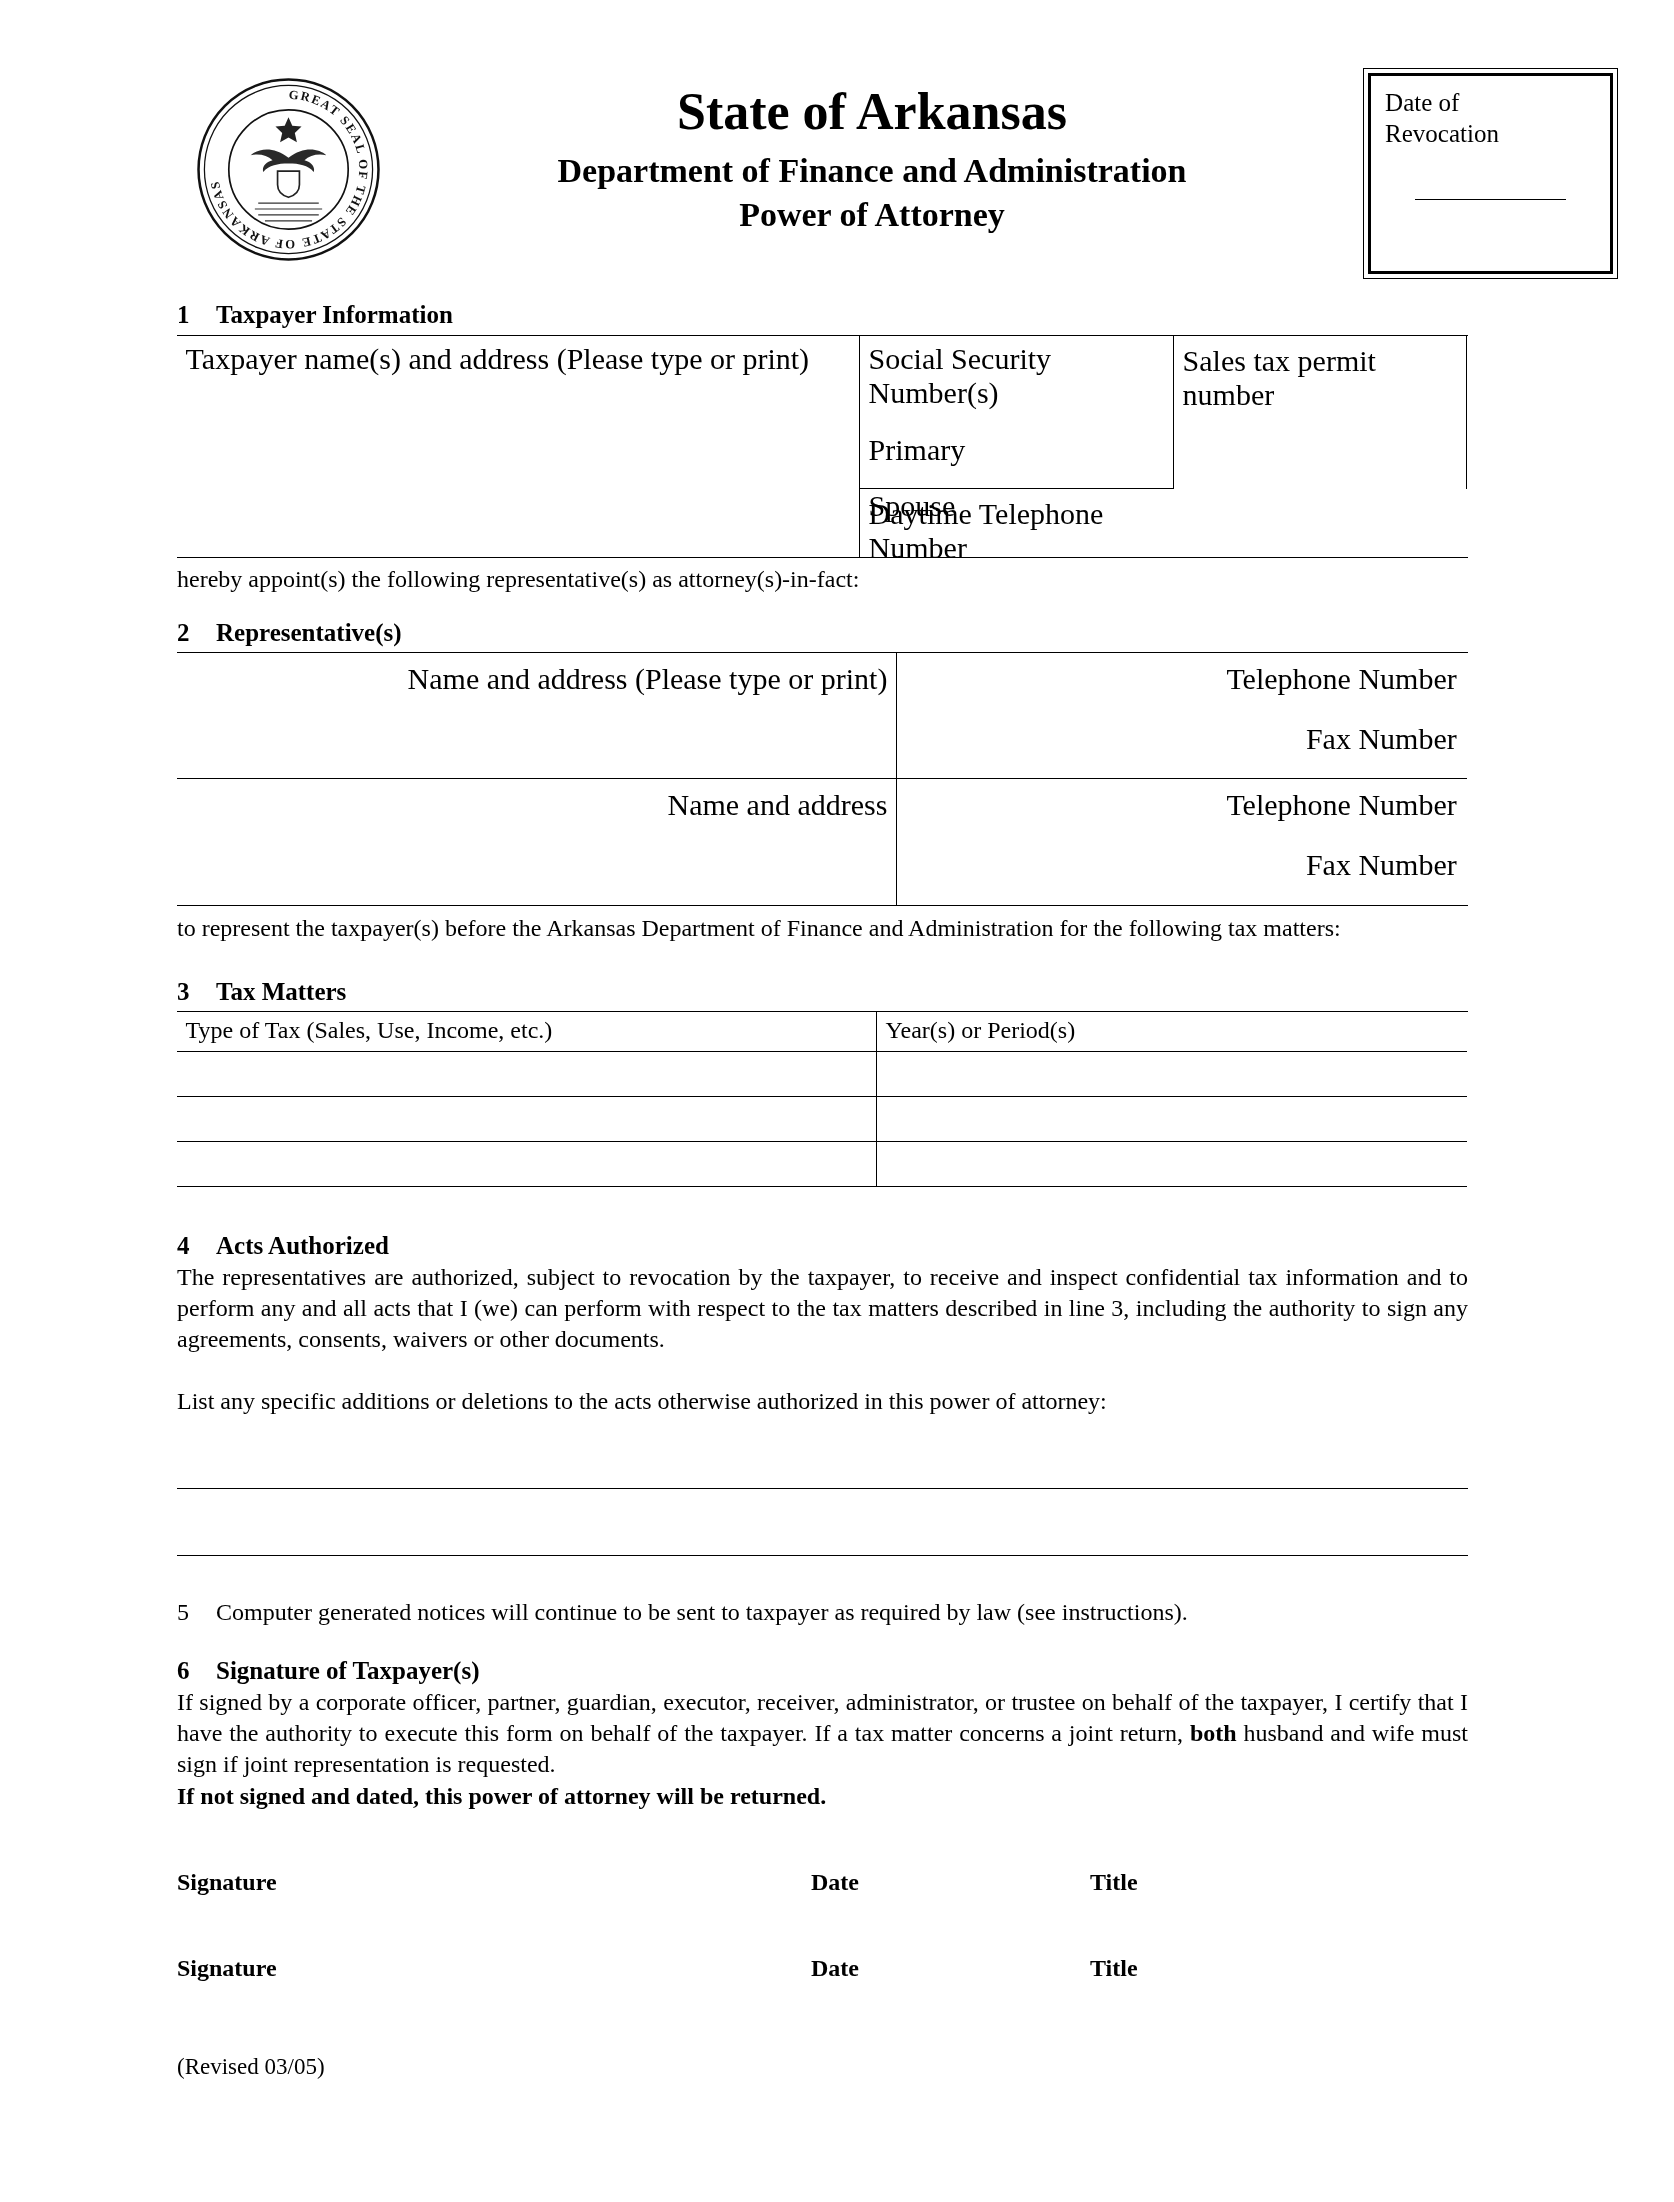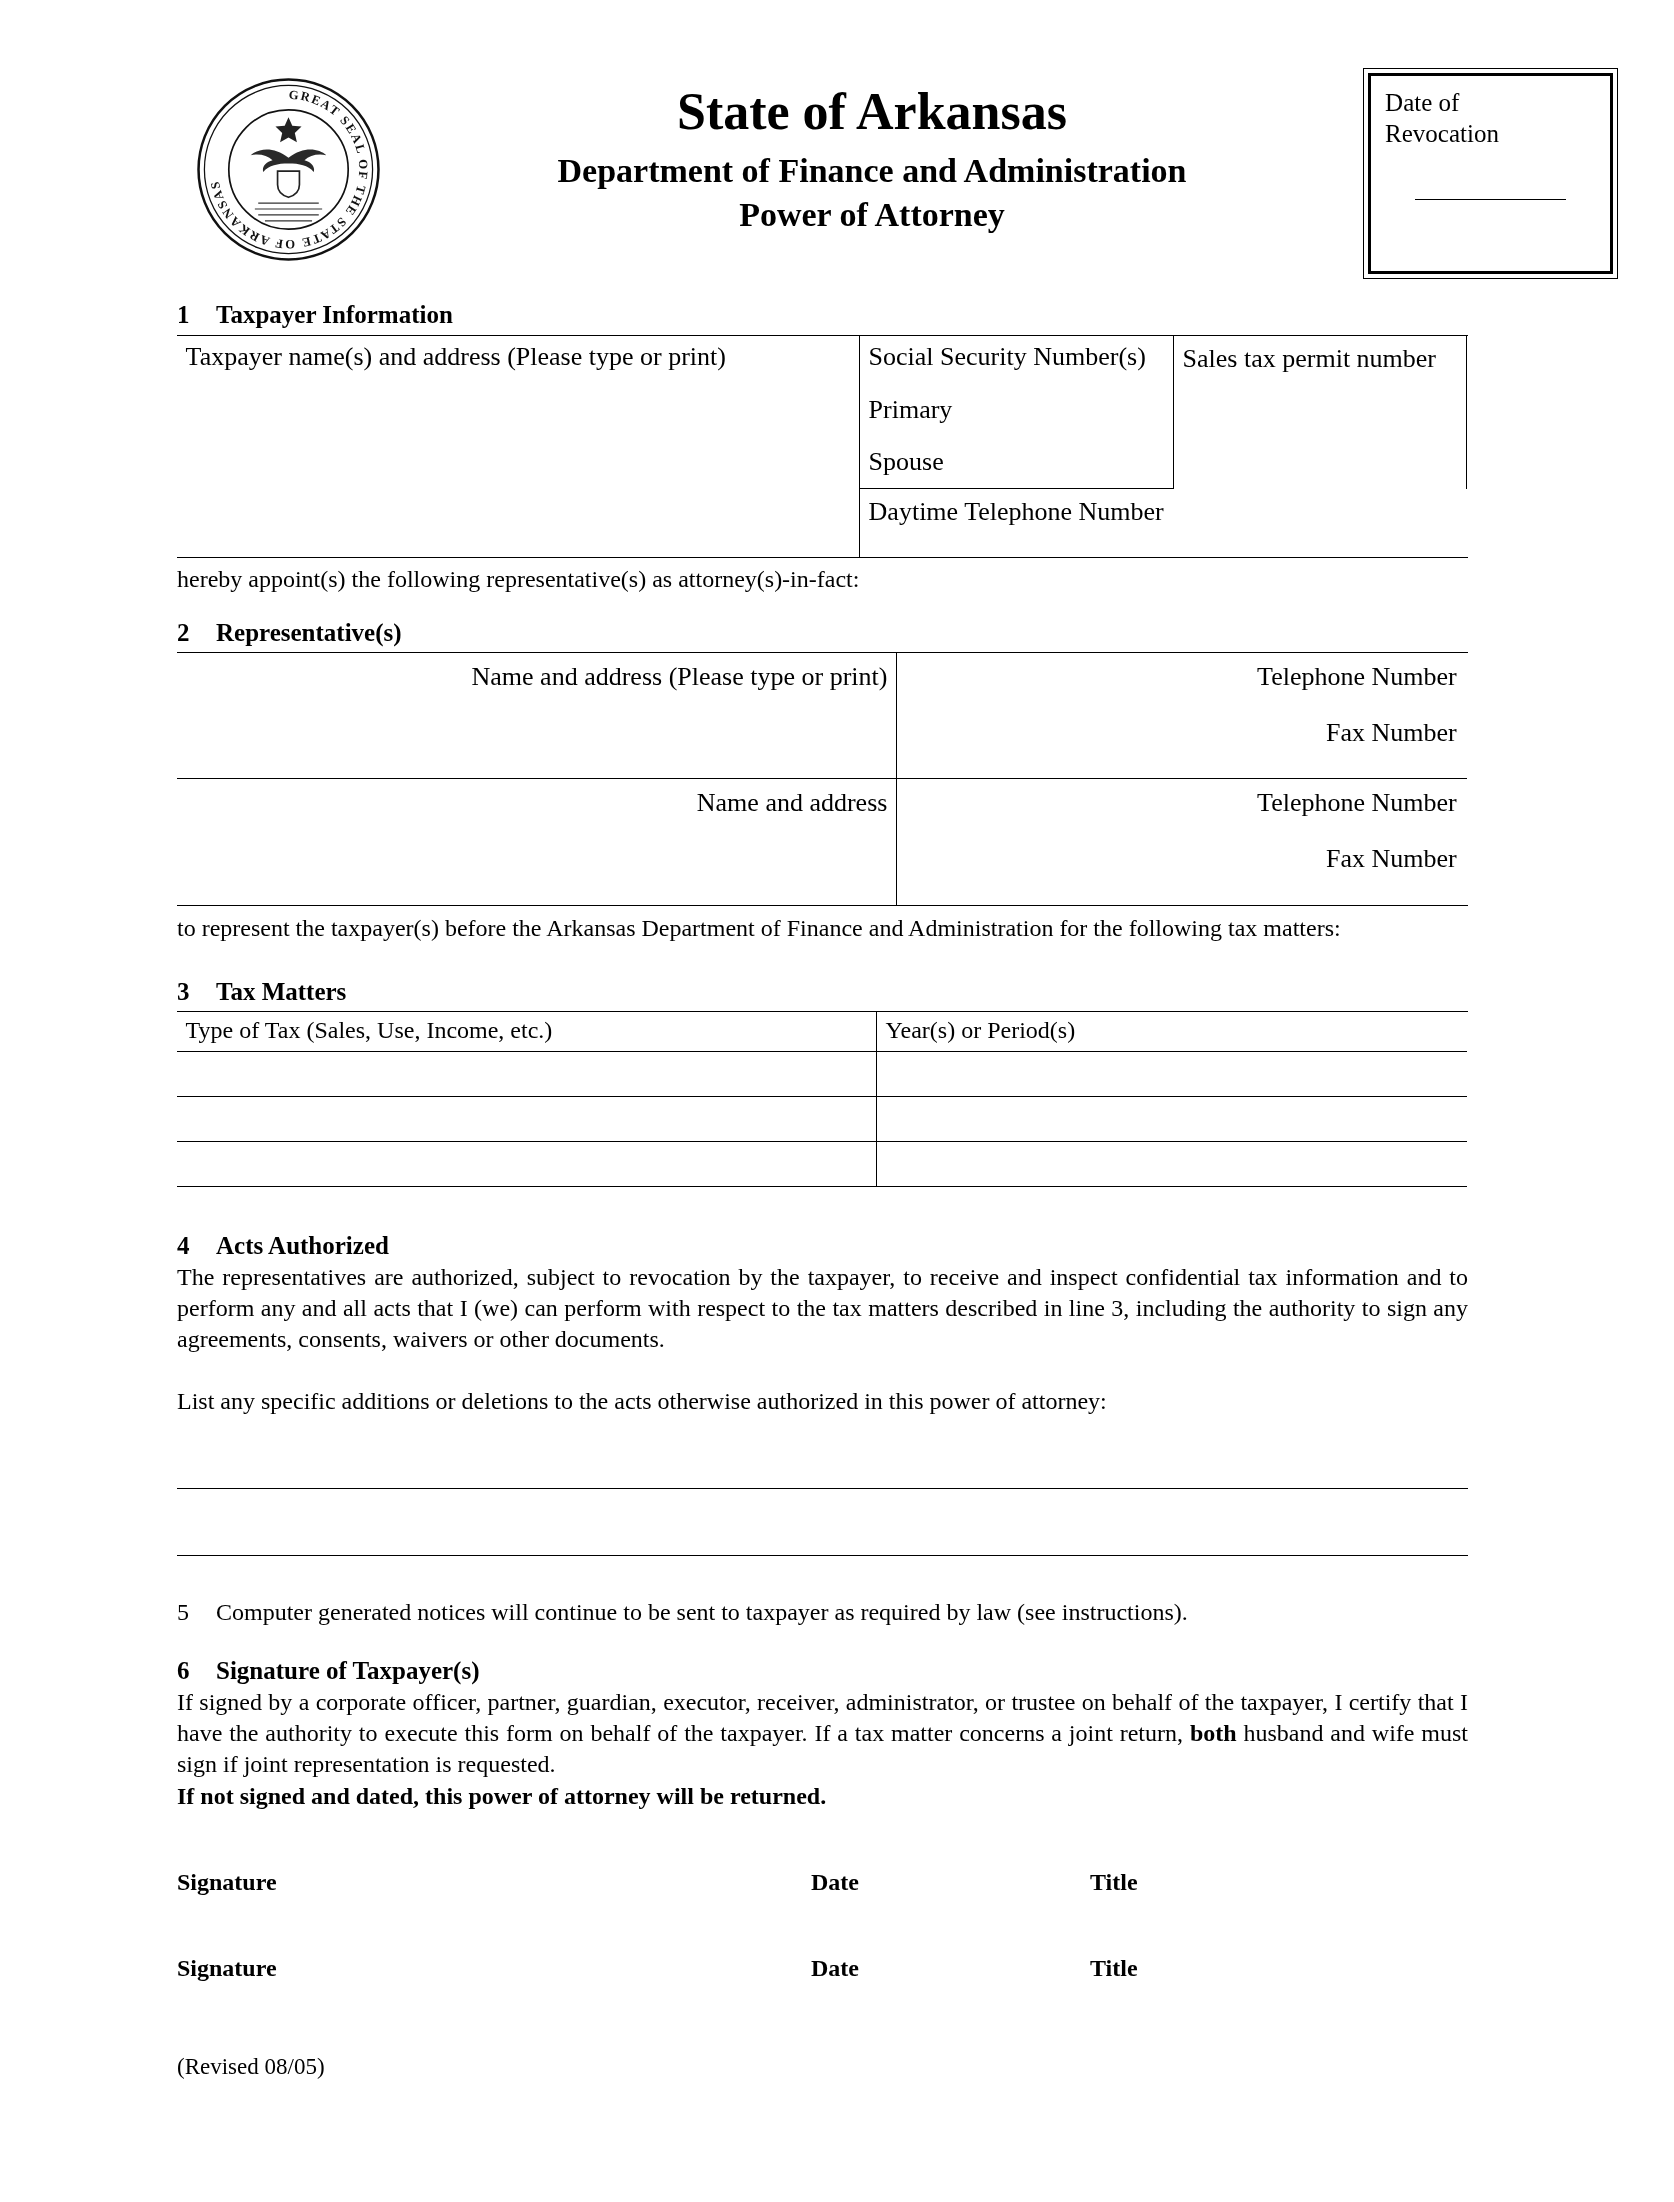--- a/index.html
+++ b/index.html
@@ -22,21 +22,21 @@
   .rev-box { flex:0 0 auto; width:255px; height:211px; border:1.7px solid #000; padding:4.3px; margin-right:-150px; background:#fff; }
   .rev-inner { border:3.4px solid #000; height:100%; padding:10.3px 13.8px; font-size:25px; line-height:1.25; }
   .rev-label { width:146px; }
   .rev-line  { width:151px; border-bottom:1.7px solid #000; margin:50px auto 0; height:0; }
 
   
   .sec-title { font-weight:bold; font-size:25px; }
   .sec-title .num { display:inline-block; width:39px; }
   .ruled { border-bottom:1.7px solid #000; padding-bottom:5.2px; }
   .note-line { margin-top:8.6px; font-size:24px; }
-  .cell-label { font-size:26px; }
+  .cell-label { font-size:30px; }
 
   
   .s1 { margin-top:22.4px; }
   .s1-table { display:grid; grid-template-columns:683px 314px 293px; grid-template-rows:153px 68px; border-bottom:1.7px solid #000; }
   .s1-a  { grid-row:1 / 3; border-right:1.7px solid #000; padding:6.9px 8.6px; }
   .s1-b  { border-right:1.7px solid #000; border-bottom:1.7px solid #000; padding:6.9px 8.6px; }
   .s1-c  { border-bottom:1.7px solid #000; padding:6.9px 8.6px; }
   .s1-b2 { border-right:1.7px solid #000; padding:8.6px 8.6px; }
   .s1-c2 { padding:8.6px 8.6px; }
   .s1-b .sub { margin-top:22.4px; }
@@ -237,16 +237,16 @@
         <div class="line"></div>
         <div class="lab">Date</div>
       </div>
       <div class="sig-col w-title">
         <div class="line"></div>
         <div class="lab">Title</div>
       </div>
     </div>
   </div>
 
-  <div class="footer">(Revised 08/05)</div>
+  <div class="footer">(Revised 03/05)</div>
 
 </div>
 
 
 </body></html>

